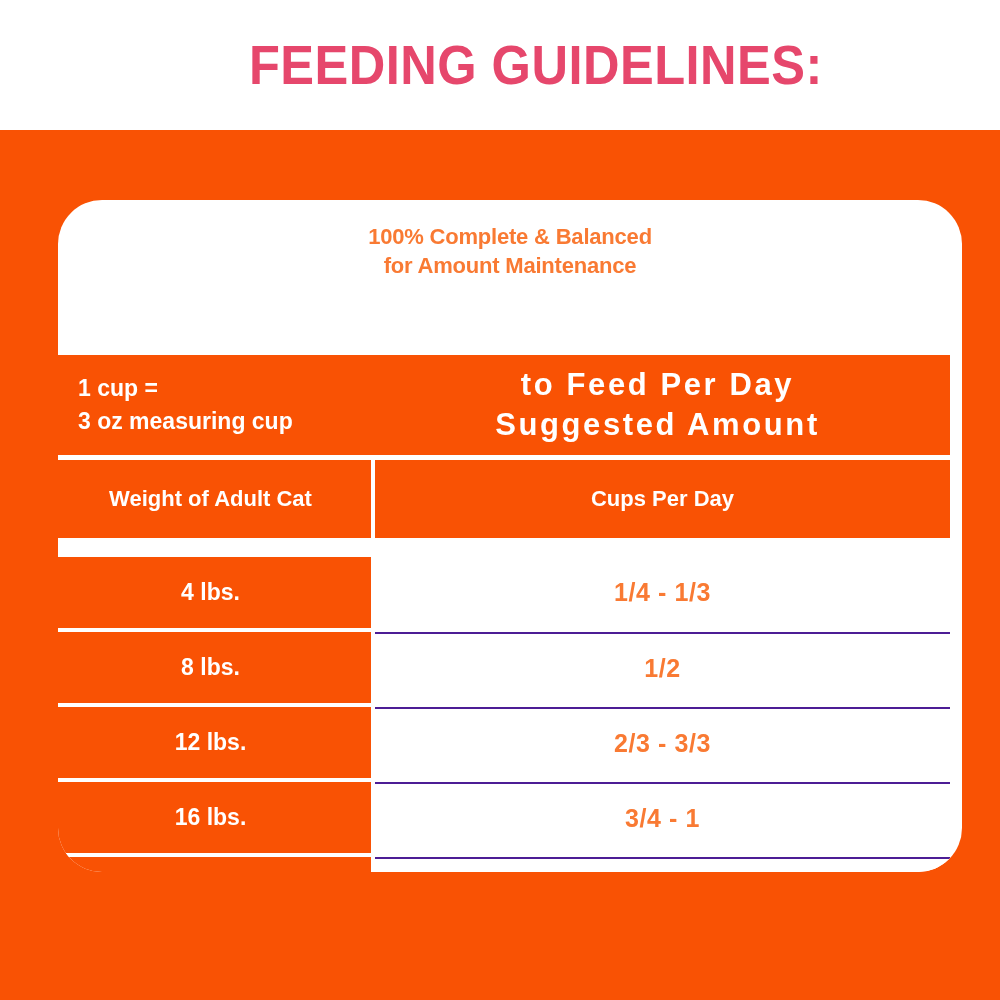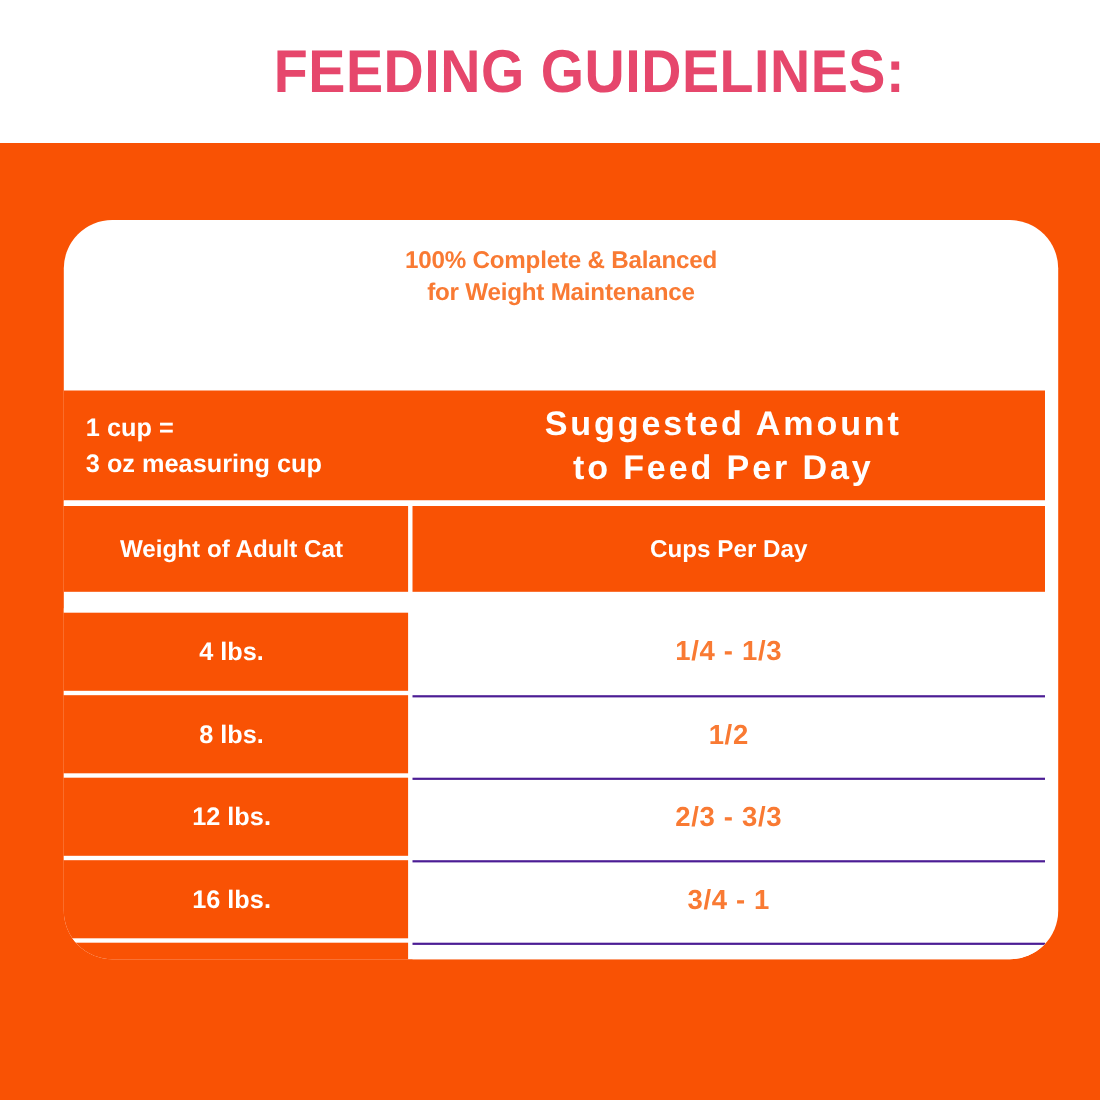--- a/index.html
+++ b/index.html
@@ -207,33 +207,33 @@
   <div class="title-band">
     <div class="page-title">FEEDING GUIDELINES:</div>
   </div>
 
   <div class="orange-body">
 
     <div class="card">
 
       <div class="subtitle">
         <span class="line">100% Complete &amp; Balanced</span>
-        <span class="line">for Weight Maintenance</span>
+        <span class="line">for Amount Maintenance</span>
       </div>
 
       <div class="table">
 
         <div class="trow hdr1">
           <div class="cell-left">
             <span class="line">1 cup =</span>
             <span class="line">3 oz measuring cup</span>
           </div>
           <div class="cell-right">
+            <span class="line">to Feed Per Day</span>
             <span class="line">Suggested Amount</span>
-            <span class="line">to Feed Per Day</span>
           </div>
         </div>
 
         <div class="hsep"></div>
 
         <div class="trow hdr2">
           <div class="cell-left">Weight of Adult Cat</div>
           <div class="cell-right">Cups Per Day</div>
         </div>
 

